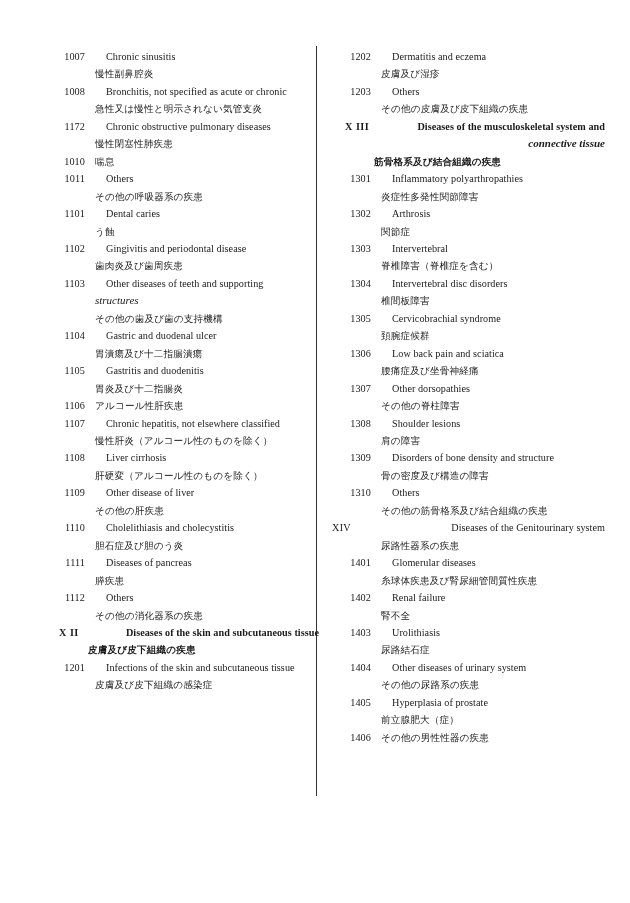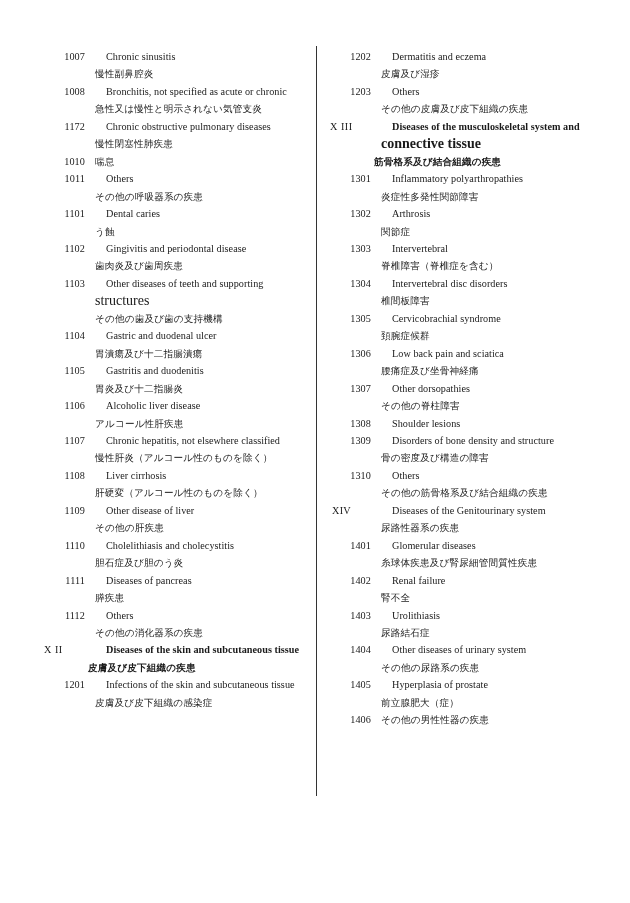--- a/index.html
+++ b/index.html
@@ -64,45 +64,47 @@
     margin-left: 62px;
     font-size: 10.2px;
     line-height: 17.45px;
     letter-spacing: 0.04px;
     white-space: nowrap;
   }
 
   .en-cont {
     display: block;
     margin-left: 51px;
-    font-size: 14px;
+    font-size: 11px;
     line-height: 17.45px;
     white-space: nowrap;
+    font-style: italic;
   }
 
   .ja {
     display: block;
     margin-left: 51px;
     font-size: 9.6px;
     line-height: 17.45px;
     letter-spacing: 0.15px;
     white-space: nowrap;
   }
 
   
   .entry.heading .code {
-    font-weight: normal;
+    font-weight: bold;
     width: 41px;
     text-align: left;
-    left: 0;
+    left: 15px;
     letter-spacing: 0.5px;
   }
   .entry.heading .en,
   .entry.heading .en-cont {
     font-weight: bold;
+    text-align: right;
   }
   .entry.heading .ja {
     font-weight: bold;
     margin-left: 44px;
   }
 
   
   .entry.heading.unbold .code,
   .entry.heading.unbold .en,
   .entry.heading.unbold .en-cont,
@@ -170,21 +172,20 @@
         <span class="en">Gastric and duodenal ulcer</span>
         <span class="ja">胃潰瘍及び十二指腸潰瘍</span>
       </div>
       <div class="entry">
         <span class="code">1105</span>
         <span class="en">Gastritis and duodenitis</span>
         <span class="ja">胃炎及び十二指腸炎</span>
       </div>
       <div class="entry">
         <span class="code">1106</span>
-        <span class="en">Alcoholic liver disease</span>
         <span class="ja">アルコール性肝疾患</span>
       </div>
       <div class="entry">
         <span class="code">1107</span>
         <span class="en">Chronic hepatitis, not elsewhere classified</span>
         <span class="ja">慢性肝炎（アルコール性のものを除く）</span>
       </div>
       <div class="entry">
         <span class="code">1108</span>
         <span class="en">Liver cirrhosis</span>
@@ -269,20 +270,21 @@
         <span class="ja">腰痛症及び坐骨神経痛</span>
       </div>
       <div class="entry">
         <span class="code">1307</span>
         <span class="en">Other dorsopathies</span>
         <span class="ja">その他の脊柱障害</span>
       </div>
       <div class="entry">
         <span class="code">1308</span>
         <span class="en">Shoulder lesions</span>
+        <span class="ja">肩の障害</span>
       </div>
       <div class="entry">
         <span class="code">1309</span>
         <span class="en">Disorders of bone density and structure</span>
         <span class="ja">骨の密度及び構造の障害</span>
       </div>
       <div class="entry">
         <span class="code">1310</span>
         <span class="en">Others</span>
         <span class="ja">その他の筋骨格系及び結合組織の疾患</span>

